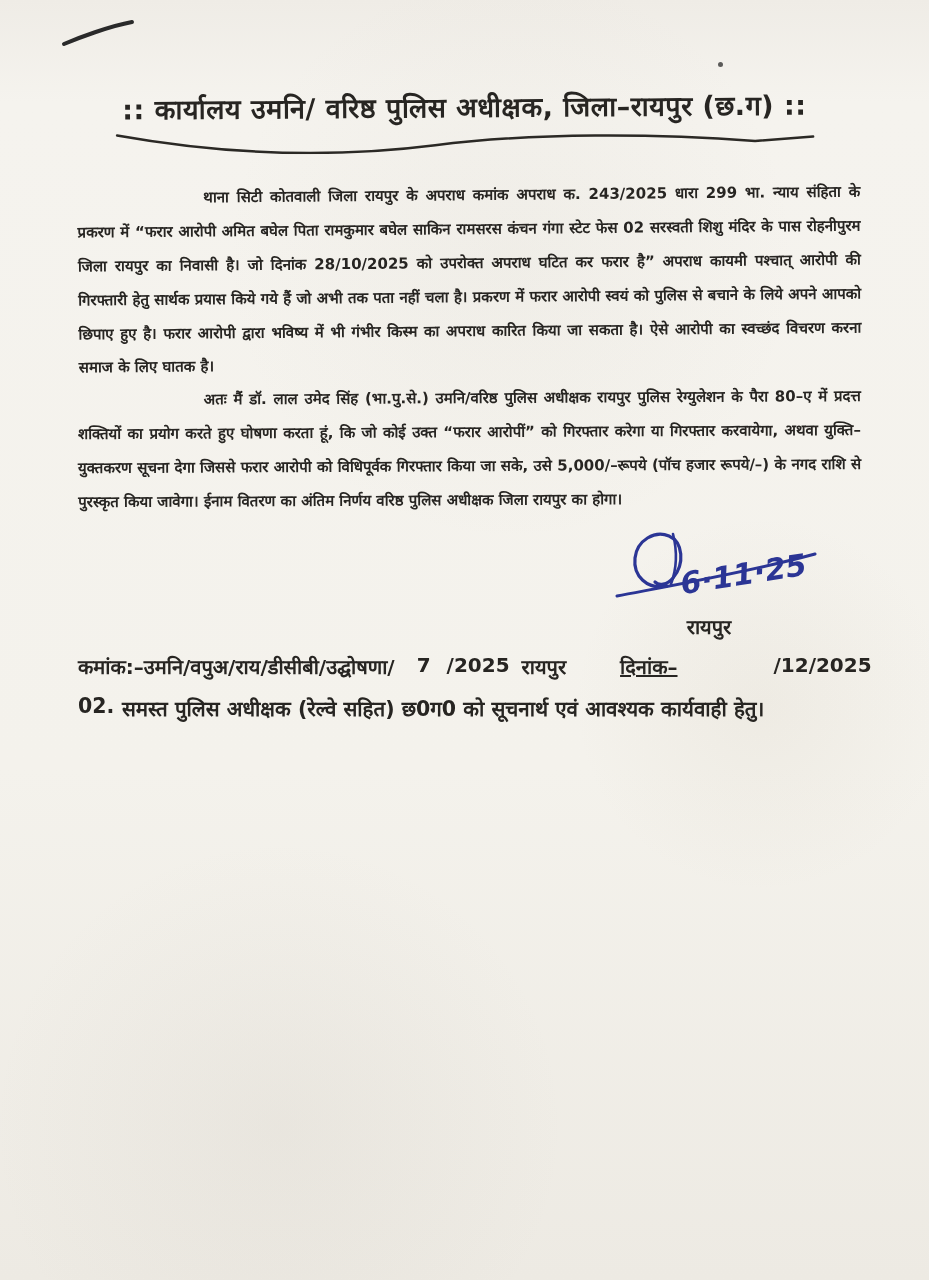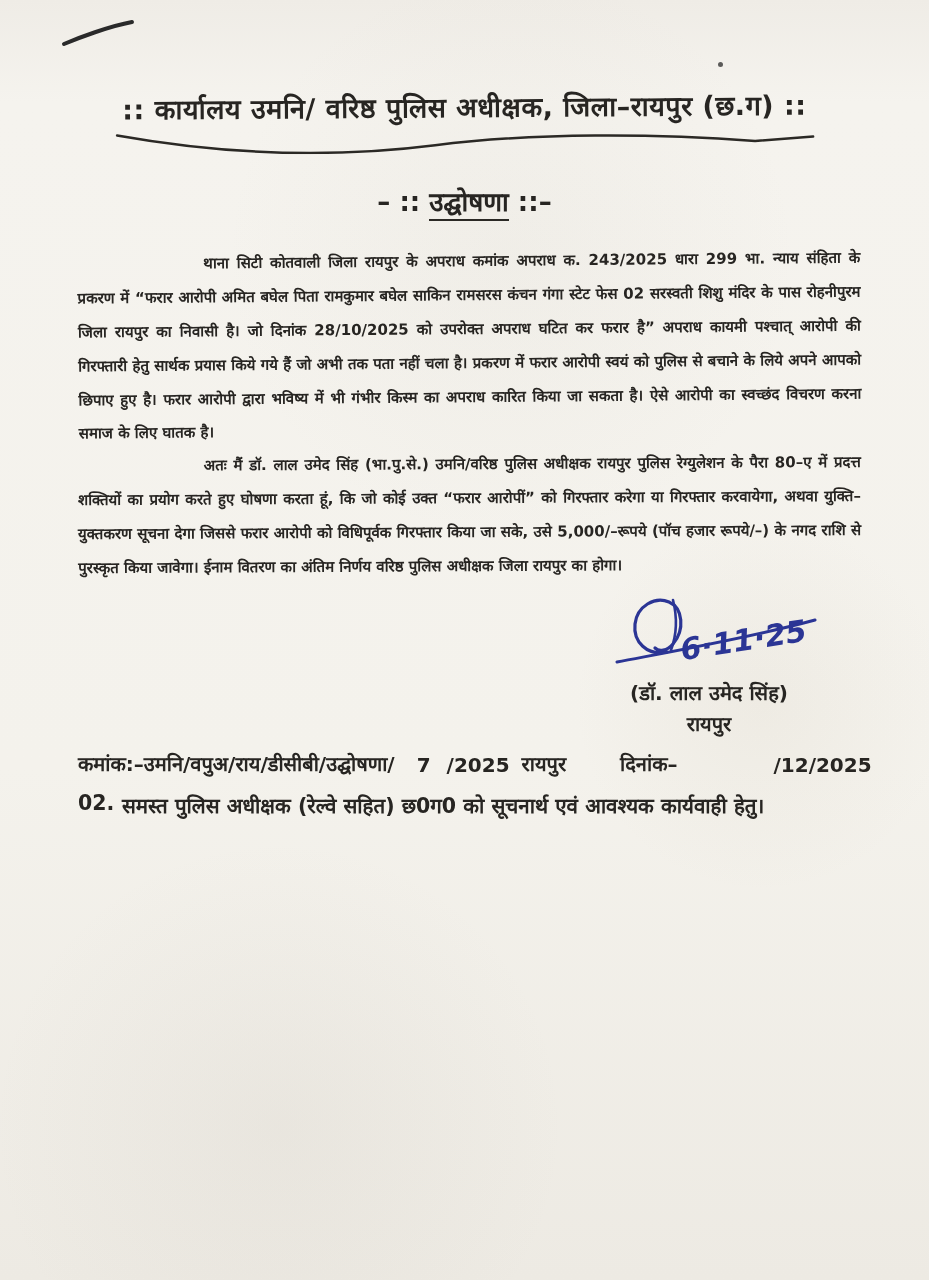--- a/index.html
+++ b/index.html
@@ -60,27 +60,27 @@
   .sig1{margin:6px 70px 0 auto;}
   .sig-art{display:block;margin:0 auto -8px auto;}
   .sig-ink{stroke:#2b3595;fill:none;stroke-linecap:round;}
   .sig-date{fill:#2b3595;font-style:italic;font-weight:bold;font-family:"DejaVu Sans",sans-serif;}
 
   .ref-line{
     margin:10px 60px 0 78px;
     font-size:20px;
     font-weight:600;
     display:flex;
-    align-items:flex-end;
+    align-items:flex-start;
     white-space:nowrap;
   }
   .ref-line .g1{margin-left:22px;}
   .ref-line .g2{margin-left:16px;}
   .ref-line .g3{margin-left:12px;}
-  .ref-line .g4{margin-left:54px;}
+  .ref-line .g4{margin-left:54px;text-decoration:underline;}
   .ref-line .g5{margin-left:96px;}
 
   .copies-heading{
     margin:22px 0 0 78px;
     font-size:21px;
     font-weight:bold;
   }
   .copy-list{margin:14px 60px 0 78px;}
   .copy-item{
     font-size:20.5px;
@@ -101,39 +101,33 @@
   </svg>
   <div class="corner-dot"></div>
 
   <div class="doc-header">
     <span>:: कार्यालय उमनि/ वरिष्ठ पुलिस अधीक्षक, जिला–रायपुर (छ.ग) ::</span>
     <svg class="header-underline" width="700" height="26" viewBox="0 0 700 26">
       <path d="M2,6 C 110,26 220,30 320,18 C 420,6 540,8 640,16 L 698,12" stroke="#2b2925" stroke-width="2.5" fill="none" stroke-linecap="round"></path>
     </svg>
   </div>
 
-  <div class="doc-subtitle">
-    <span>– ::</span>
-    <span class="ud-word">उद्घोषणा</span>
-    <span>::–</span>
-  </div>
 
   <div class="body-text">
     <p class="para p1">थाना सिटी कोतवाली जिला रायपुर के अपराध कमांक अपराध क. 243/2025 धारा 299 भा. न्याय संहिता के प्रकरण में “फरार आरोपी अमित बघेल पिता रामकुमार बघेल साकिन रामसरस कंचन गंगा स्टेट फेस 02 सरस्वती शिशु मंदिर के पास रोहनीपुरम जिला रायपुर का निवासी है। जो दिनांक 28/10/2025 को उपरोक्त अपराध घटित कर फरार है” अपराध कायमी पश्चात् आरोपी की गिरफ्तारी हेतु सार्थक प्रयास किये गये हैं जो अभी तक पता नहीं चला है। प्रकरण में फरार आरोपी स्वयं को पुलिस से बचाने के लिये अपने आपको छिपाए हुए है। फरार आरोपी द्वारा भविष्य में भी गंभीर किस्म का अपराध कारित किया जा सकता है। ऐसे आरोपी का स्वच्छंद विचरण करना समाज के लिए घातक है।</p>
     <p class="para p2">अतः मैं डॉ. लाल उमेद सिंह (भा.पु.से.) उमनि/वरिष्ठ पुलिस अधीक्षक रायपुर पुलिस रेग्युलेशन के पैरा 80–ए में प्रदत्त शक्तियों का प्रयोग करते हुए घोषणा करता हूं, कि जो कोई उक्त “फरार आरोपीं” को गिरफ्तार करेगा या गिरफ्तार करवायेगा, अथवा युक्ति–युक्तकरण सूचना देगा जिससे फरार आरोपी को विधिपूर्वक गिरफ्तार किया जा सके, उसे 5,000/–रूपये (पॉच हजार रूपये/–) के नगद राशि से पुरस्कृत किया जावेगा। ईनाम वितरण का अंतिम निर्णय वरिष्ठ पुलिस अधीक्षक जिला रायपुर का होगा।</p>
   </div>
 
   <div class="sig-block sig1">
     <svg class="sig-art" width="240" height="96" viewBox="0 0 240 96">
       <path class="sig-ink" stroke-width="3.2" d="M78,62 C 58,66 44,52 46,34 C 48,16 66,6 80,12 C 94,18 96,40 84,54 C 78,61 70,62 66,58"></path>
       <path class="sig-ink" stroke-width="2.6" d="M84,10 C 88,26 88,44 82,60"></path>
       <path class="sig-ink" stroke-width="3" d="M28,72 C 80,62 160,48 226,30"></path>
       <text class="sig-date" x="92" y="66" font-size="30" transform="rotate(-9 120 60)">6·11·25</text>
     </svg>
-    <div>(डॉ. लाल उमेद सिंह)</div>
     <div>रायपुर</div>
   </div>
 
   <div class="ref-line">
     <span>कमांक:–उमनि/वपुअ/राय/डीसीबी/उद्घोषणा/</span>
     <span class="g1">7</span>
     <span class="g2">/2025</span>
     <span class="g3">रायपुर</span>
     <span class="g4">दिनांक–</span>
     <span class="g5">/12/2025</span>

